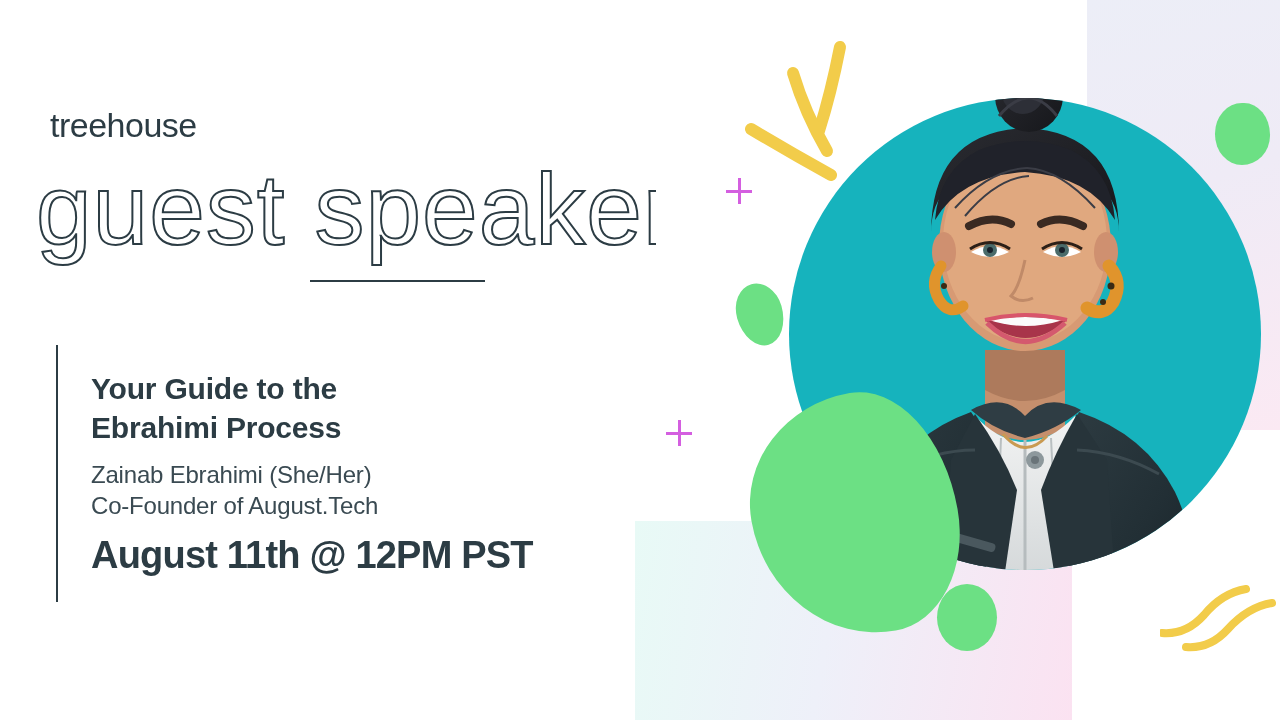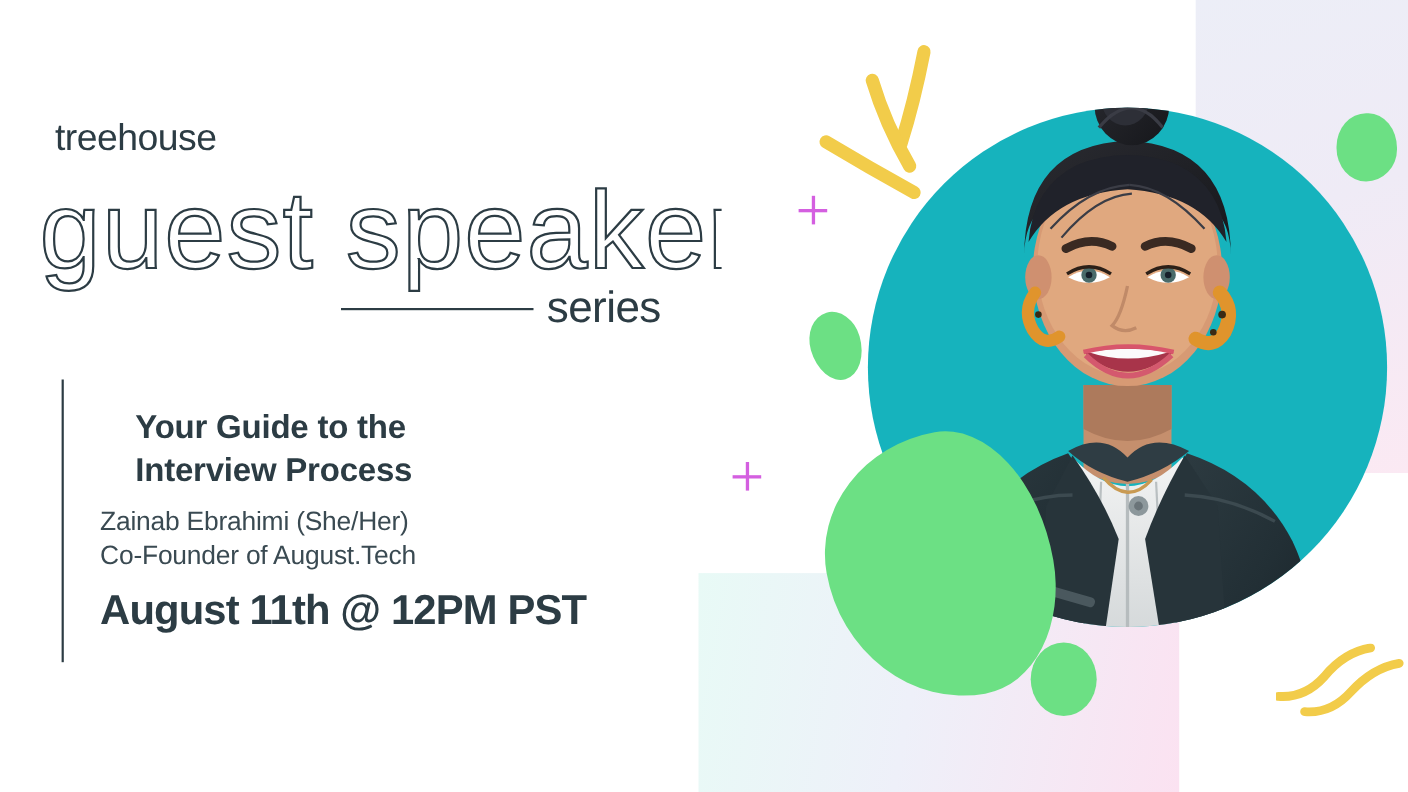--- a/index.html
+++ b/index.html
@@ -111,21 +111,21 @@
     position:absolute; left:56px; top:345px;
     width:2px; height:257px; background:#2c3c44;
   }
 
   .talk-title {
     position:absolute; left:91px; top:369px;
     width:430px;
     font-size:30px; line-height:39px; font-weight:600;
     color:#2c3c44; letter-spacing:-0.2px;
   }
-  .talk-title .line { display:block;margin-left:32px; }
+  .talk-title .line { display:block; }
 
   .speaker-name {
     position:absolute; left:91px; top:461px;
     font-size:24px; font-weight:400; color:#3a4a52; letter-spacing:-0.2px;
   }
   .speaker-role {
     position:absolute; left:91px; top:492px;
     font-size:24px; font-weight:400; color:#3a4a52; letter-spacing:-0.2px;
   }
   .date-time {
@@ -272,27 +272,26 @@
 
     <div class="brand">treehouse</div>
 
     <div class="outline-title">
       <svg width="620" height="120" viewBox="0 0 620 120" xmlns="http://www.w3.org/2000/svg">
         <text x="0" y="92" font-family="Liberation Sans, sans-serif" font-size="100" font-weight="400" letter-spacing="1" fill="none" stroke="#2c3c44" stroke-width="2">guest speaker</text>
       </svg>
     </div>
 
     <div class="series-rule"></div>
-    <div class="series-word">series</div>
 
     <div class="rule-vert"></div>
 
     <div class="talk-title">
       <span class="line">Your Guide to the</span>
-      <span class="line">Interview Process</span>
+      <span class="line">Ebrahimi Process</span>
     </div>
 
     <div class="speaker-name">Zainab Ebrahimi (She/Her)</div>
     <div class="speaker-role">Co-Founder of August.Tech</div>
     <div class="date-time">August 11th @ 12PM PST</div>
 
   </div>
 </div>
 
 </body></html>

